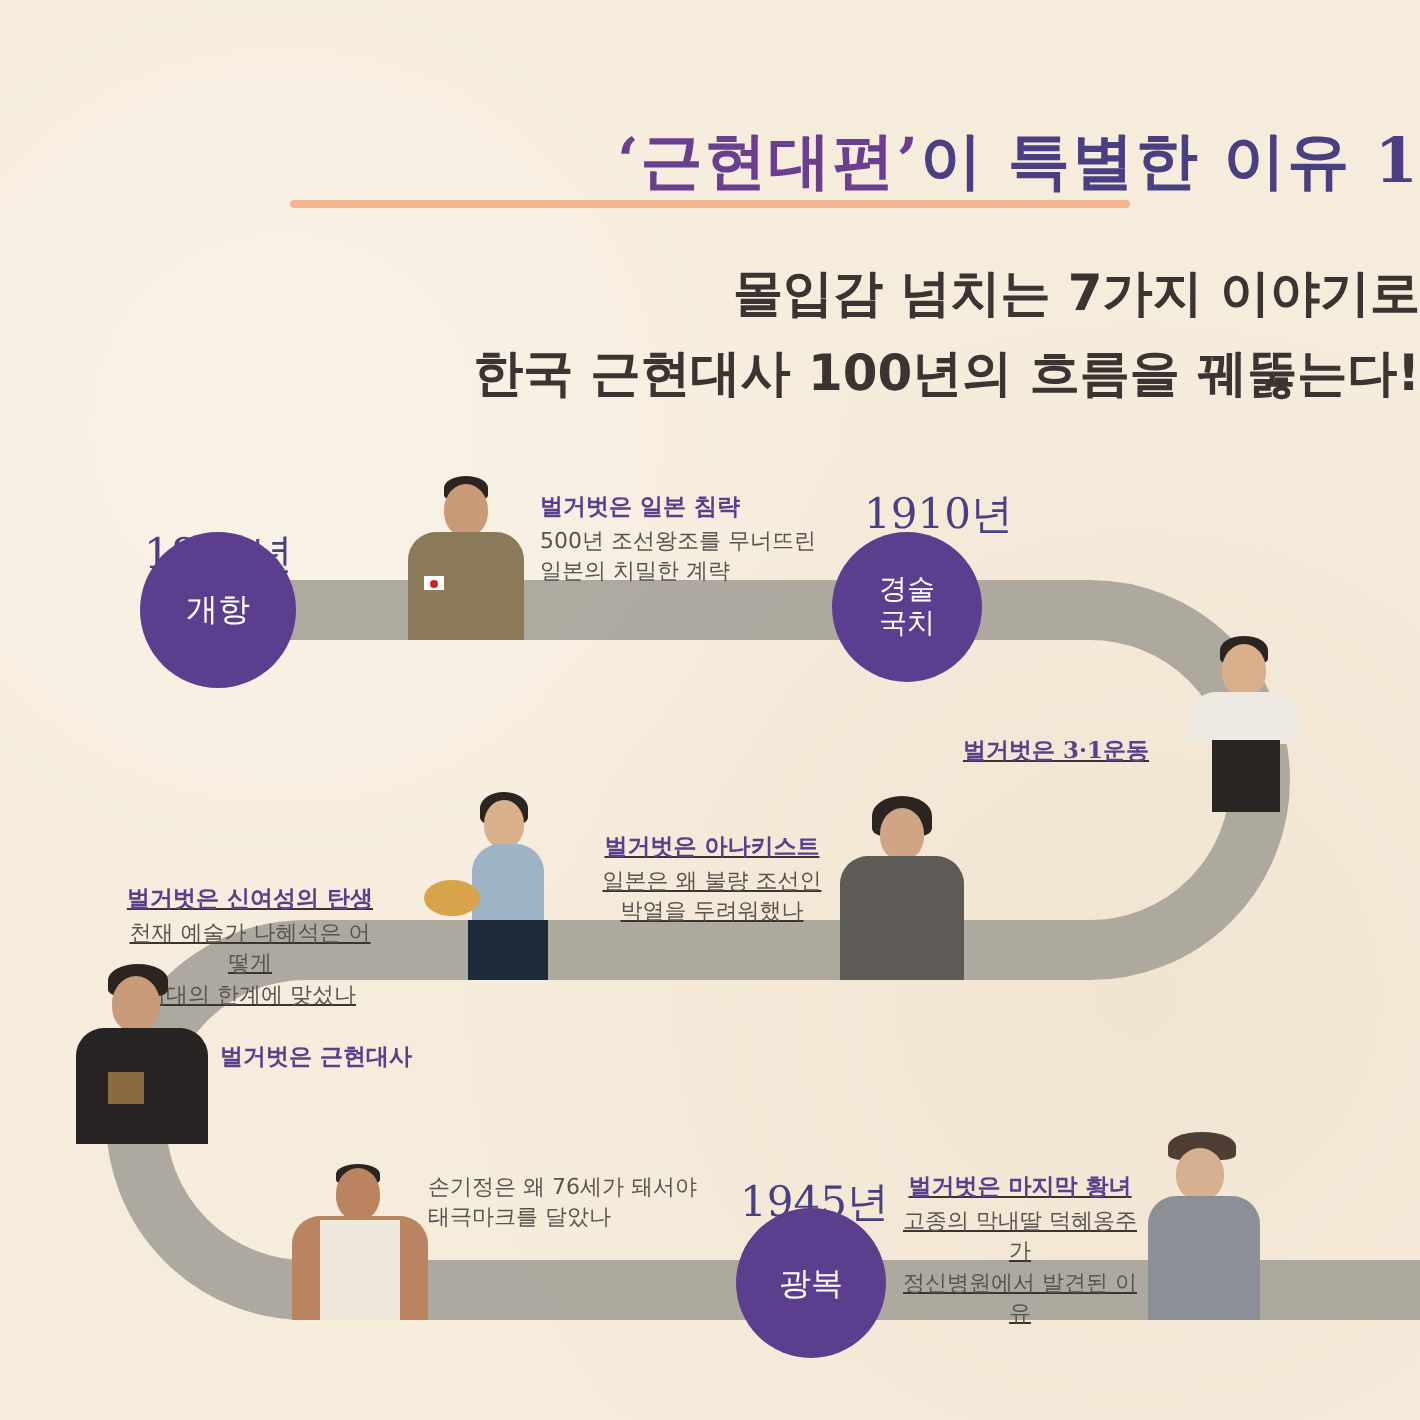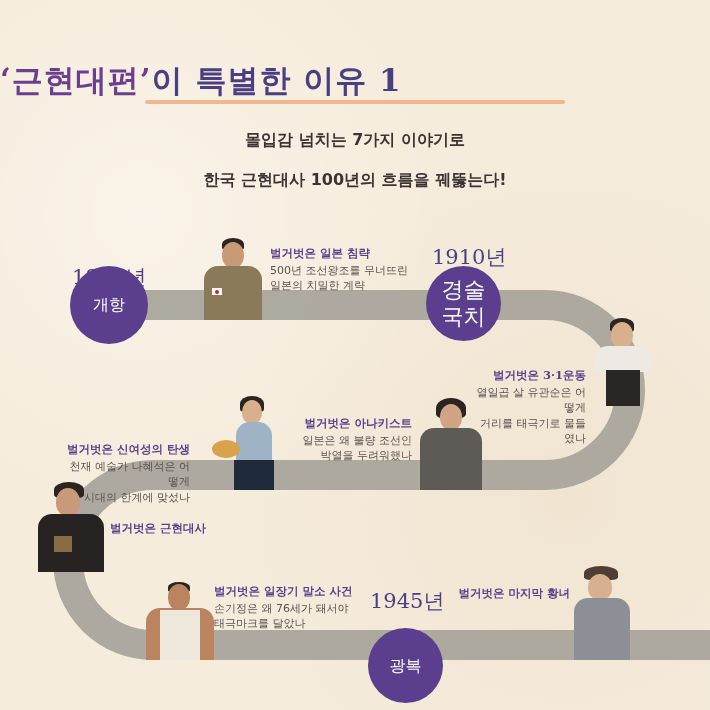--- a/index.html
+++ b/index.html
@@ -10,32 +10,32 @@
     color: #3a3331;
   }
   .paper {
     position: absolute; inset: 0;
     background:
       radial-gradient(circle at 20% 30%, rgba(255,255,255,0.35), transparent 40%),
       radial-gradient(circle at 80% 70%, rgba(230,215,190,0.35), transparent 45%),
       #f6ecdc;
   }
   .title {
-    position: absolute; left: 0; width: 710px; top: 60px; text-align: left;
+    position: absolute; left: 0; width: 710px; top: 60px; text-align: right;
     font-size: 31px; font-weight: bold; letter-spacing: 1px;
   }
   .title .accent { color: #6a3f8f; }
   .title .rest { color: #4a3f80; }
   .title-underline {
     position: absolute; left: 145px; width: 420px; top: 100px; height: 4px;
     background: #f0b890; border-radius: 2px;
   }
   .subtitle {
-    position: absolute; left: 0; width: 710px; text-align: center;
-    font-size: 16px; font-weight: bold; color: #3b3433;
+    position: absolute; left: 0; width: 710px; text-align: right;
+    font-size: 25px; font-weight: bold; color: #3b3433;
     font-family: "DejaVu Sans", "Liberation Sans", sans-serif;
   }
   .subtitle.l1 { top: 130px; }
   .subtitle.l2 { top: 170px; }
 
   svg.path { position: absolute; left: 0; top: 0; }
 
   .year {
     position: absolute; font-size: 21px; color: #4a3f80;
     font-family: "DejaVu Serif", "Liberation Serif", serif;
@@ -43,21 +43,21 @@
   .circle {
     position: absolute; border-radius: 50%;
     background: #5c3e8e; color: #ffffff;
     display: flex; align-items: center; justify-content: center; text-align: center;
     font-family: "DejaVu Sans", "Liberation Sans", sans-serif;
     font-size: 16px; line-height: 1.2; white-space: pre-line;
   }
   .story { position: absolute; font-family: "DejaVu Sans", "Liberation Sans", sans-serif; }
   .story .head { font-size: 11.5px; font-weight: bold; color: #5a3f8c; white-space: nowrap; font-family: "DejaVu Serif", "Liberation Serif", serif; }
   .story .desc { font-size: 11px; color: #5a5350; line-height: 1.4; white-space: pre-line; margin-top: 2px; }
-  .story.right { text-align: right; }
+  .story.right { text-align: center; text-decoration: underline; }
 
   .figure { position: absolute; overflow: hidden; }
   .figure .head-shape { position: absolute; border-radius: 50% 50% 45% 45%; background: #d9b08c; }
   .figure .hair { position: absolute; border-radius: 50% 50% 20% 20%; background: #2b2420; }
   .figure .body-shape { position: absolute; border-radius: 14px 14px 0 0; }
 </style>
 </head>
 <body>
 
 <div class="paper"></div>
@@ -71,25 +71,25 @@
 <div class="subtitle l2">한국 근현대사 100년의 흐름을 꿰뚫는다!</div>
 
 <svg class="path" width="710" height="710">
   <path d="M 110 305 L 545 305 A 85 85 0 0 1 545 475 L 153 475 A 85 85 0 0 0 153 645 L 710 645" fill="none" stroke="#a9a59c" stroke-width="30" opacity="0.95"></path>
 </svg>
 
 <div class="year" style="left:72px; top:243px;margin-top:20px;">1876년</div>
 <div class="circle" style="left:70px; top:266px; width:78px; height:78px;">개항</div>
 
 <div class="year" style="left:432px; top:243px;">1910년</div>
-<div class="circle" style="left:426px; top:266px; width:75px; height:75px; font-size:22px;">경술
+<div class="circle" style="left:416px; top:266px; width:75px; height:75px; font-size:14px;">경술
 국치</div>
 
 <div class="year" style="left:370px; top:587px;">1945년</div>
-<div class="circle" style="left:368px; top:628px; width:75px; height:75px;text-align:right;">광복</div>
+<div class="circle" style="left:368px; top:604px; width:75px; height:75px;text-align:right;">광복</div>
 
 <div class="figure" style="left:200px; top:236px; width:66px; height:84px;">
   <div class="hair" style="left:22px; top:2px; width:22px; height:12px;"></div>
   <div class="head-shape" style="left:22px; top:6px; width:22px; height:26px; background:#c99a76;"></div>
   <div class="body-shape" style="left:4px; top:30px; width:58px; height:54px; background:#8a7a5a;"></div>
   <div style="position:absolute; left:12px; top:52px; width:10px; height:7px; background:#fff;">
       <div style="width:4px;height:4px;border-radius:50%;background:#c22;margin:1.5px auto;"></div>
     </div>
 </div>
 <div class="story" style="left:270px; top:246px;">
@@ -99,22 +99,20 @@
 </div>
 
 <div class="figure" style="left:590px; top:318px; width:62px; height:90px;">
   <div class="hair" style="left:20px; top:0px; width:24px; height:14px;"></div>
   <div class="head-shape" style="left:21px; top:4px; width:22px; height:26px;"></div>
   <div class="body-shape" style="left:4px; top:28px; width:56px; height:26px; background:#eee9e2;"></div>
   <div style="position:absolute; left:16px; top:52px; width:34px; height:36px; background:#2a2624;"></div>
 </div>
 <div class="story right" style="left:470px; top:368px; width:116px;">
   <div class="head">벌거벗은 3·1운동</div>
-  <div class="desc">열일곱 살 유관순은 어떻게
-거리를 태극기로 물들였나</div>
 </div>
 
 <div class="figure" style="left:200px; top:394px; width:80px; height:96px;">
   <div class="hair" style="left:40px; top:2px; width:24px; height:16px;"></div>
   <div class="head-shape" style="left:42px; top:6px; width:20px; height:24px;"></div>
   <div class="body-shape" style="left:36px; top:28px; width:36px; height:40px; background:#9fb3c6;"></div>
   <div style="position:absolute; left:34px; top:66px; width:40px; height:30px; background:#1f2a3a;"></div>
   <div style="position:absolute; left:12px; top:46px; width:28px; height:18px; border-radius:50%; background:#d8a34a;"></div>
 </div>
 <div class="story right" style="left:60px; top:414px; width:130px;margin-top:28px;">
@@ -144,25 +142,26 @@
   <div class="head">벌거벗은 근현대사</div>
 </div>
 
 <div class="figure" style="left:142px; top:580px; width:76px; height:80px;">
   <div class="hair" style="left:26px; top:2px; width:22px; height:10px;"></div>
   <div class="head-shape" style="left:26px; top:4px; width:22px; height:26px; background:#b9845f;"></div>
   <div class="body-shape" style="left:4px; top:28px; width:68px; height:52px; background:#b9845f;"></div>
   <div style="position:absolute; left:18px; top:30px; width:40px; height:50px; background:#eee8dc;"></div>
 </div>
 <div class="story" style="left:214px; top:584px;">
-  <div class="head">벌거벗은 일장기 말소 사건</div>
   <div class="desc">손기정은 왜 76세가 돼서야
 태극마크를 달았나</div>
 </div>
 
 <div class="figure" style="left:572px; top:566px; width:60px; height:94px;">
   <div class="hair" style="left:12px; top:0px; width:34px; height:14px; background:#4f3e34;"></div>
   <div class="head-shape" style="left:16px; top:8px; width:24px; height:26px; background:#d7b091;"></div>
   <div class="body-shape" style="left:2px; top:32px; width:56px; height:62px; background:#8c9096;"></div>
 </div>
 <div class="story right" style="left:450px; top:586px; width:120px;">
   <div class="head">벌거벗은 마지막 황녀</div>
+  <div class="desc">고종의 막내딸 덕혜옹주가
+정신병원에서 발견된 이유</div>
 </div>
 
 </body></html>

